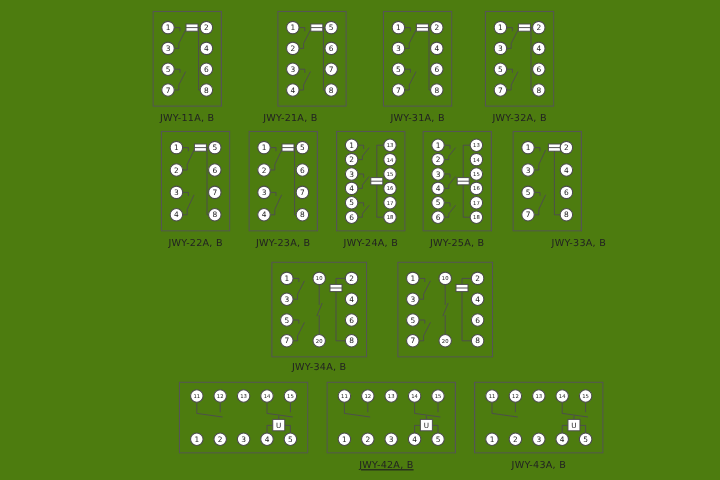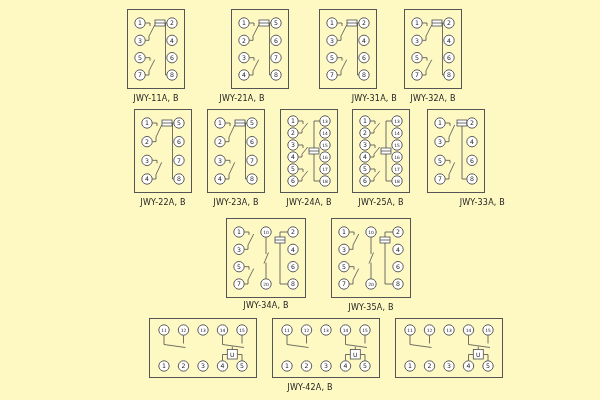--- a/index.html
+++ b/index.html
@@ -6,21 +6,21 @@
   #sheet{position:relative;width:600px;height:400px;background:#ffffff;overflow:hidden;
          font-family:"DejaVu Sans",sans-serif;}
   .diagram{position:absolute;}
   .caption{position:absolute;font-size:8px;color:#222;text-align:center;
            letter-spacing:0.2px;font-family:"DejaVu Sans",sans-serif;}
   svg text{font-family:"DejaVu Sans",sans-serif;}
 </style>
 </head>
 <body>
 
-<div id="sheet" style="background: #fef9c3;">
+<div id="sheet" style="background: #4d7c0f;">
     <div class="diagram" style="left: 127px; top: 9px;"><svg width="58" height="80" viewBox="0 0 58 80">
         <rect x="0.5" y="0.5" width="57" height="79" fill="none" stroke="#555" stroke-width="1"></rect>
         <path d="M 18.2 14 H 23 V 17" fill="none" stroke="#4d4d4d" stroke-width="0.8"></path>
         <path d="M 18.2 31.333333333333332 H 22 V 27.173333333333332" fill="none" stroke="#4d4d4d" stroke-width="0.8"></path>
         <path d="M 22 27.173333333333332 L 27.7 16" fill="none" stroke="#4d4d4d" stroke-width="0.8"></path>
         <path d="M 18.2 48.666666666666664 H 23 V 51.666666666666664" fill="none" stroke="#4d4d4d" stroke-width="0.8"></path>
         <path d="M 18.2 66 H 22 V 61.84" fill="none" stroke="#4d4d4d" stroke-width="0.8"></path>
         <path d="M 22 61.84 L 27.7 50.666666666666664" fill="none" stroke="#4d4d4d" stroke-width="0.8"></path>
         <rect x="28" y="11" width="10" height="6" fill="#fff" stroke="#4d4d4d" stroke-width="0.8"></rect>
         <path d="M 28 14 H 38" fill="none" stroke="#4d4d4d" stroke-width="0.8"></path>
@@ -96,21 +96,21 @@
         <text x="13" y="68.2" text-anchor="middle" font-size="6.2" fill="#222222">7</text>
         <circle cx="45" cy="14" r="5.2" fill="#fff" stroke="#4d4d4d" stroke-width="0.9"></circle>
         <text x="45" y="16.2" text-anchor="middle" font-size="6.2" fill="#222222">2</text>
         <circle cx="45" cy="31.333333333333332" r="5.2" fill="#fff" stroke="#4d4d4d" stroke-width="0.9"></circle>
         <text x="45" y="33.53333333333333" text-anchor="middle" font-size="6.2" fill="#222222">4</text>
         <circle cx="45" cy="48.666666666666664" r="5.2" fill="#fff" stroke="#4d4d4d" stroke-width="0.9"></circle>
         <text x="45" y="50.86666666666667" text-anchor="middle" font-size="6.2" fill="#222222">6</text>
         <circle cx="45" cy="66" r="5.2" fill="#fff" stroke="#4d4d4d" stroke-width="0.9"></circle>
         <text x="45" y="68.2" text-anchor="middle" font-size="6.2" fill="#222222">8</text>
       </svg></div>
-    <div class="caption" style="left: 299px; top: 94px; width: 98px; text-align: right;">JWY-31A, B</div>
+    <div class="caption" style="left: 299px; top: 94px; width: 98px;">JWY-31A, B</div>
     <div class="diagram" style="left: 404px; top: 9px;"><svg width="58" height="80" viewBox="0 0 58 80">
         <rect x="0.5" y="0.5" width="57" height="79" fill="none" stroke="#555" stroke-width="1"></rect>
         <path d="M 18.2 14 H 23 V 17" fill="none" stroke="#4d4d4d" stroke-width="0.8"></path>
         <path d="M 18.2 31.333333333333332 H 22 V 27.173333333333332" fill="none" stroke="#4d4d4d" stroke-width="0.8"></path>
         <path d="M 22 27.173333333333332 L 27.7 16" fill="none" stroke="#4d4d4d" stroke-width="0.8"></path>
         <path d="M 18.2 48.666666666666664 H 23 V 51.666666666666664" fill="none" stroke="#4d4d4d" stroke-width="0.8"></path>
         <path d="M 18.2 66 H 22 V 61.84" fill="none" stroke="#4d4d4d" stroke-width="0.8"></path>
         <path d="M 22 61.84 L 27.7 50.666666666666664" fill="none" stroke="#4d4d4d" stroke-width="0.8"></path>
         <rect x="28" y="11" width="10" height="6" fill="#fff" stroke="#4d4d4d" stroke-width="0.8"></rect>
         <path d="M 28 14 H 38" fill="none" stroke="#4d4d4d" stroke-width="0.8"></path>
@@ -370,21 +370,20 @@
         <text x="40" y="67.7" text-anchor="middle" font-size="4.4" fill="#222222">20</text>
         <circle cx="67" cy="14" r="5.2" fill="#fff" stroke="#4d4d4d" stroke-width="0.9"></circle>
         <text x="67" y="16.2" text-anchor="middle" font-size="6.2" fill="#222222">2</text>
         <circle cx="67" cy="31.333333333333332" r="5.2" fill="#fff" stroke="#4d4d4d" stroke-width="0.9"></circle>
         <text x="67" y="33.53333333333333" text-anchor="middle" font-size="6.2" fill="#222222">4</text>
         <circle cx="67" cy="48.666666666666664" r="5.2" fill="#fff" stroke="#4d4d4d" stroke-width="0.9"></circle>
         <text x="67" y="50.86666666666667" text-anchor="middle" font-size="6.2" fill="#222222">6</text>
         <circle cx="67" cy="66" r="5.2" fill="#fff" stroke="#4d4d4d" stroke-width="0.9"></circle>
         <text x="67" y="68.2" text-anchor="middle" font-size="6.2" fill="#222222">8</text>
       </svg></div>
-    <div class="caption" style="left: 311px; top: 303px; width: 120px;">JWY-35A, B</div>
     <div class="diagram" style="left: 149px; top: 318px;"><svg width="108" height="60" viewBox="0 0 108 60">
         <rect x="0.5" y="0.5" width="107" height="59" fill="none" stroke="#555" stroke-width="1"></rect>
         <path d="M 15 17.2 V 26.5" fill="none" stroke="#4d4d4d" stroke-width="0.8"></path>
         <path d="M 34.5 17.2 V 25.5" fill="none" stroke="#4d4d4d" stroke-width="0.8"></path>
         <path d="M 15 26.5 L 36.5 29.5" fill="none" stroke="#4d4d4d" stroke-width="0.8"></path>
         <path d="M 73.5 17.2 V 26.5" fill="none" stroke="#4d4d4d" stroke-width="0.8"></path>
         <path d="M 93 17.2 V 25.5" fill="none" stroke="#4d4d4d" stroke-width="0.8"></path>
         <path d="M 73.5 26.5 L 95 29.5" fill="none" stroke="#4d4d4d" stroke-width="0.8"></path>
         <path d="M 73.5 42.8 V 36.5 H 78.3" fill="none" stroke="#4d4d4d" stroke-width="0.8"></path>
         <path d="M 88.3 36.5 H 93 V 42.8" fill="none" stroke="#4d4d4d" stroke-width="0.8"></path>
@@ -439,21 +438,21 @@
         <text x="15" y="50.2" text-anchor="middle" font-size="6.2" fill="#222222">1</text>
         <circle cx="34.5" cy="48" r="5.2" fill="#fff" stroke="#4d4d4d" stroke-width="0.9"></circle>
         <text x="34.5" y="50.2" text-anchor="middle" font-size="6.2" fill="#222222">2</text>
         <circle cx="54" cy="48" r="5.2" fill="#fff" stroke="#4d4d4d" stroke-width="0.9"></circle>
         <text x="54" y="50.2" text-anchor="middle" font-size="6.2" fill="#222222">3</text>
         <circle cx="73.5" cy="48" r="5.2" fill="#fff" stroke="#4d4d4d" stroke-width="0.9"></circle>
         <text x="73.5" y="50.2" text-anchor="middle" font-size="6.2" fill="#222222">4</text>
         <circle cx="93" cy="48" r="5.2" fill="#fff" stroke="#4d4d4d" stroke-width="0.9"></circle>
         <text x="93" y="50.2" text-anchor="middle" font-size="6.2" fill="#222222">5</text>
       </svg></div>
-    <div class="caption" style="left: 236px; top: 383px; width: 148px;">JWY-42A, B</div>
+    <div class="caption" style="left: 248px; top: 383px; width: 148px; text-decoration: underline;">JWY-42A, B</div>
     <div class="diagram" style="left: 395px; top: 318px;"><svg width="108" height="60" viewBox="0 0 108 60">
         <rect x="0.5" y="0.5" width="107" height="59" fill="none" stroke="#555" stroke-width="1"></rect>
         <path d="M 15 17.2 V 26.5" fill="none" stroke="#4d4d4d" stroke-width="0.8"></path>
         <path d="M 34.5 17.2 V 25.5" fill="none" stroke="#4d4d4d" stroke-width="0.8"></path>
         <path d="M 15 26.5 L 36.5 29.5" fill="none" stroke="#4d4d4d" stroke-width="0.8"></path>
         <path d="M 73.5 17.2 V 26.5" fill="none" stroke="#4d4d4d" stroke-width="0.8"></path>
         <path d="M 93 17.2 V 25.5" fill="none" stroke="#4d4d4d" stroke-width="0.8"></path>
         <path d="M 73.5 26.5 L 95 29.5" fill="none" stroke="#4d4d4d" stroke-width="0.8"></path>
         <path d="M 73.5 42.8 V 36.5 H 78.3" fill="none" stroke="#4d4d4d" stroke-width="0.8"></path>
         <path d="M 88.3 36.5 H 93 V 42.8" fill="none" stroke="#4d4d4d" stroke-width="0.8"></path>
@@ -474,13 +473,14 @@
         <text x="15" y="50.2" text-anchor="middle" font-size="6.2" fill="#222222">1</text>
         <circle cx="34.5" cy="48" r="5.2" fill="#fff" stroke="#4d4d4d" stroke-width="0.9"></circle>
         <text x="34.5" y="50.2" text-anchor="middle" font-size="6.2" fill="#222222">2</text>
         <circle cx="54" cy="48" r="5.2" fill="#fff" stroke="#4d4d4d" stroke-width="0.9"></circle>
         <text x="54" y="50.2" text-anchor="middle" font-size="6.2" fill="#222222">3</text>
         <circle cx="73.5" cy="48" r="5.2" fill="#fff" stroke="#4d4d4d" stroke-width="0.9"></circle>
         <text x="73.5" y="50.2" text-anchor="middle" font-size="6.2" fill="#222222">4</text>
         <circle cx="93" cy="48" r="5.2" fill="#fff" stroke="#4d4d4d" stroke-width="0.9"></circle>
         <text x="93" y="50.2" text-anchor="middle" font-size="6.2" fill="#222222">5</text>
       </svg></div>
+    <div class="caption" style="left: 375px; top: 383px; width: 148px;">JWY-43A, B</div>
   </div>
 
 </body></html>

